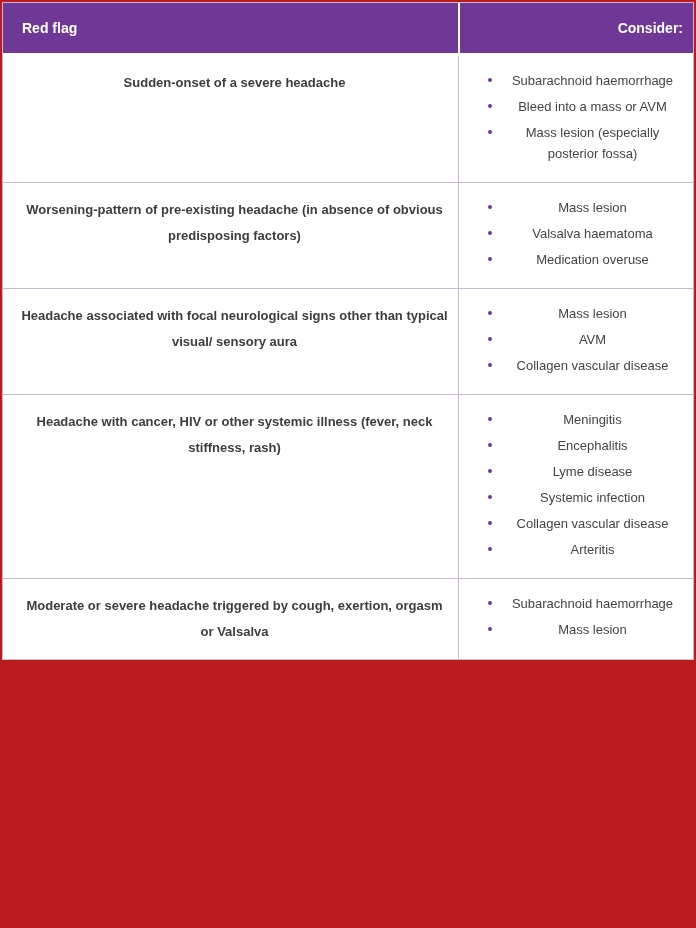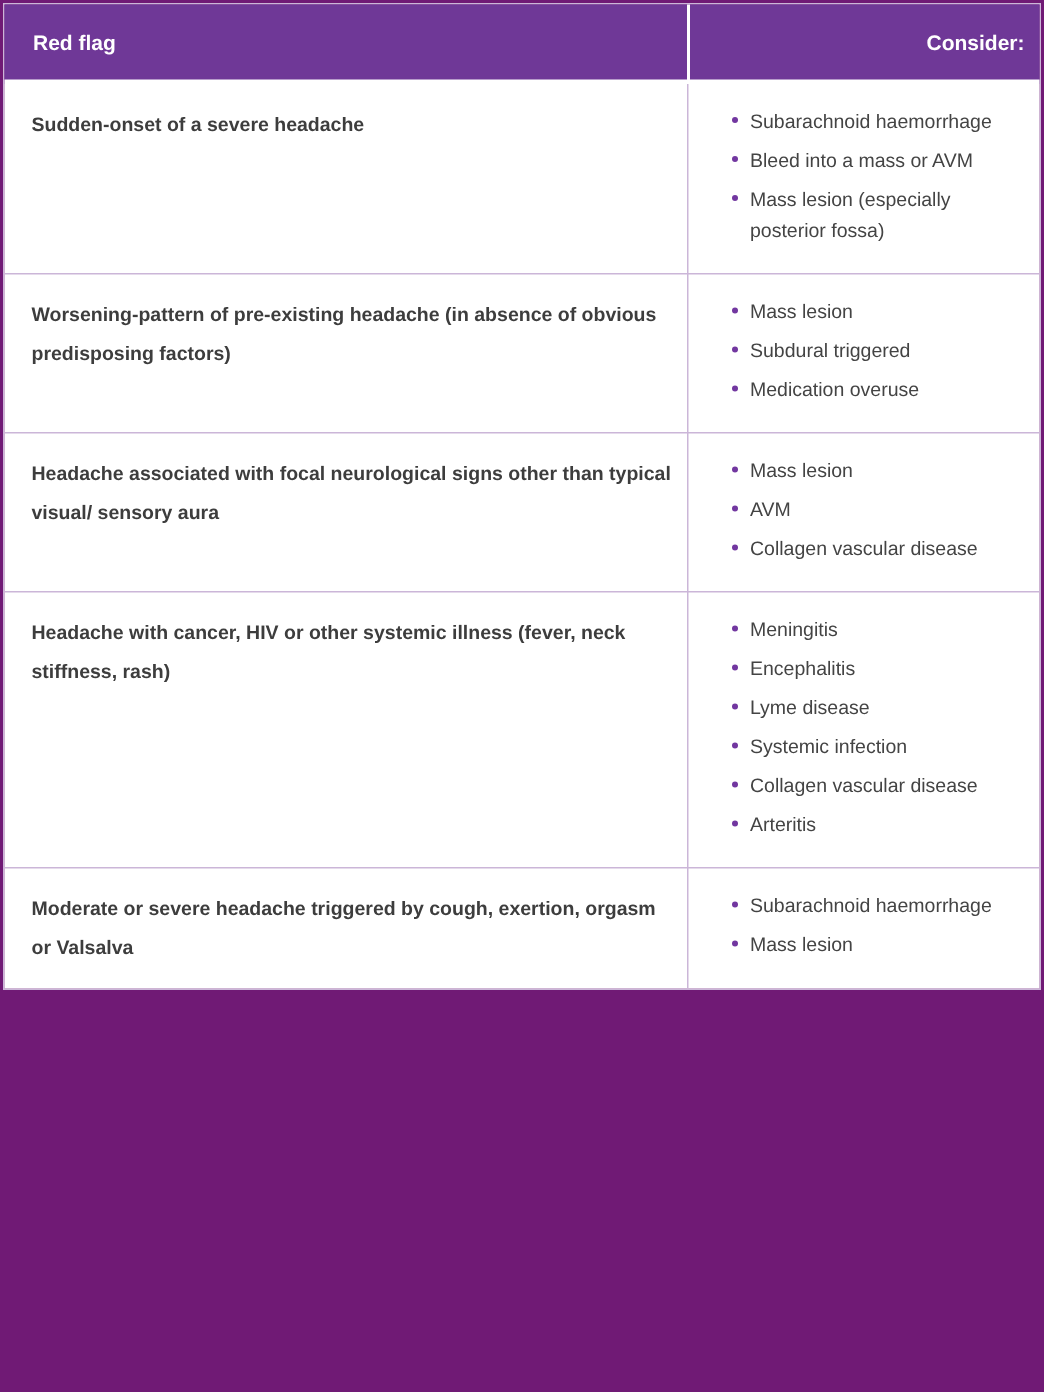--- a/index.html
+++ b/index.html
@@ -6,21 +6,21 @@
     margin: 0;
     padding: 0;
     background: #ffffff;
     font-family: "Liberation Sans", "DejaVu Sans", sans-serif;
   }
   .page {
     width: 696px;
     height: 928px;
     box-sizing: border-box;
     padding: 2px;
-    background: #701a75;
+    background: #b91c1c;
   }
   .redflag-table {
     width: 692px;
     border-collapse: separate;
     border-spacing: 0;
     border: 1px solid #cbb6d8;
     table-layout: fixed;
   }
   col.col-flag { width: 455px; }
   col.col-consider { width: 235px; }
@@ -37,20 +37,21 @@
   }
   th.consider-head {
     border-left: 2px solid #ffffff;
     text-align: right;
   }
   th { border-bottom: 3px solid #ffffff; }
 
   td {
     vertical-align: top;
     background: #ffffff;
+    text-align: center;
   }
   tbody tr:not(:first-child) td {
     border-top: 1px solid #cbb6d8;
   }
   td.flag-cell {
     padding: 14px 10px 14px 18px;
     font-size: 13px;
     font-weight: bold;
     color: #3d3d3d;
     line-height: 26px;
@@ -108,21 +109,21 @@
               <li>Mass lesion (especially posterior fossa)</li>
             </ul>
     </td>
   </tr>
 
   <tr>
     <td class="flag-cell">Worsening-pattern of pre-existing headache (in absence of obvious predisposing factors)</td>
     <td class="consider-cell">
       <ul class="consider-list">
               <li>Mass lesion</li>
-              <li>Subdural triggered</li>
+              <li>Valsalva haematoma</li>
               <li>Medication overuse</li>
             </ul>
     </td>
   </tr>
 
   <tr>
     <td class="flag-cell">Headache associated with focal neurological signs other than typical visual/ sensory aura</td>
     <td class="consider-cell">
       <ul class="consider-list">
               <li>Mass lesion</li>

